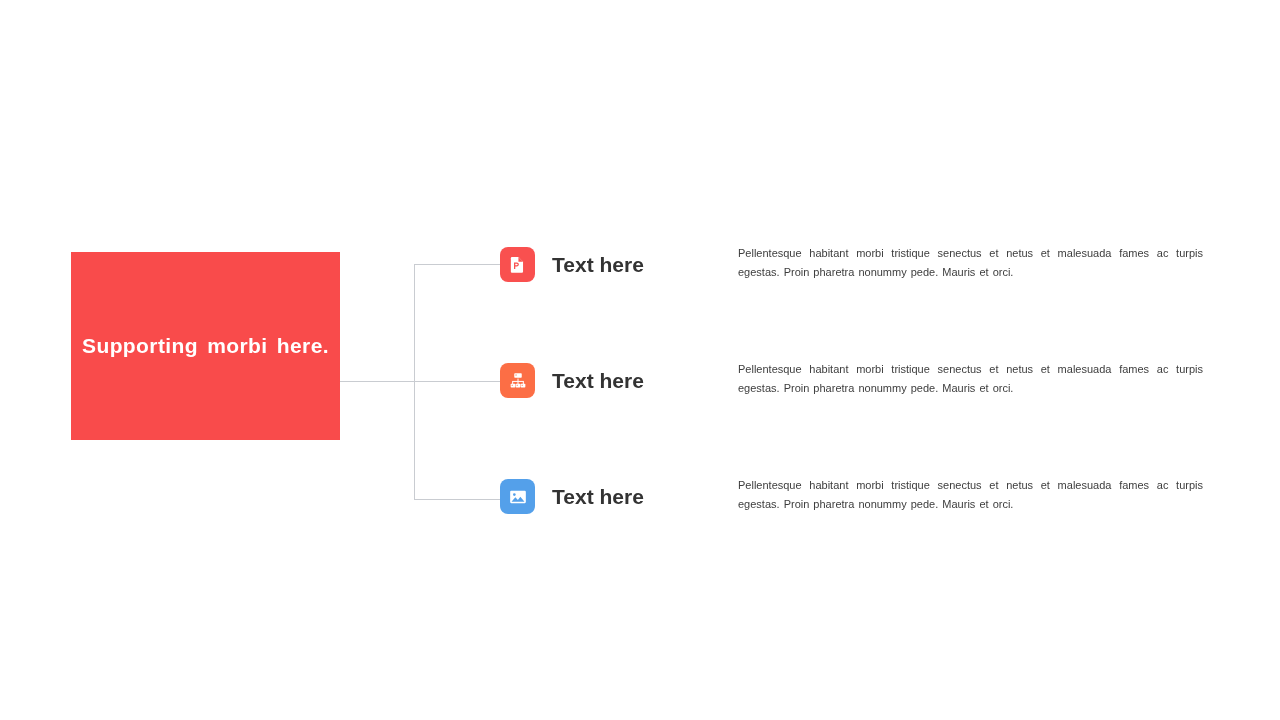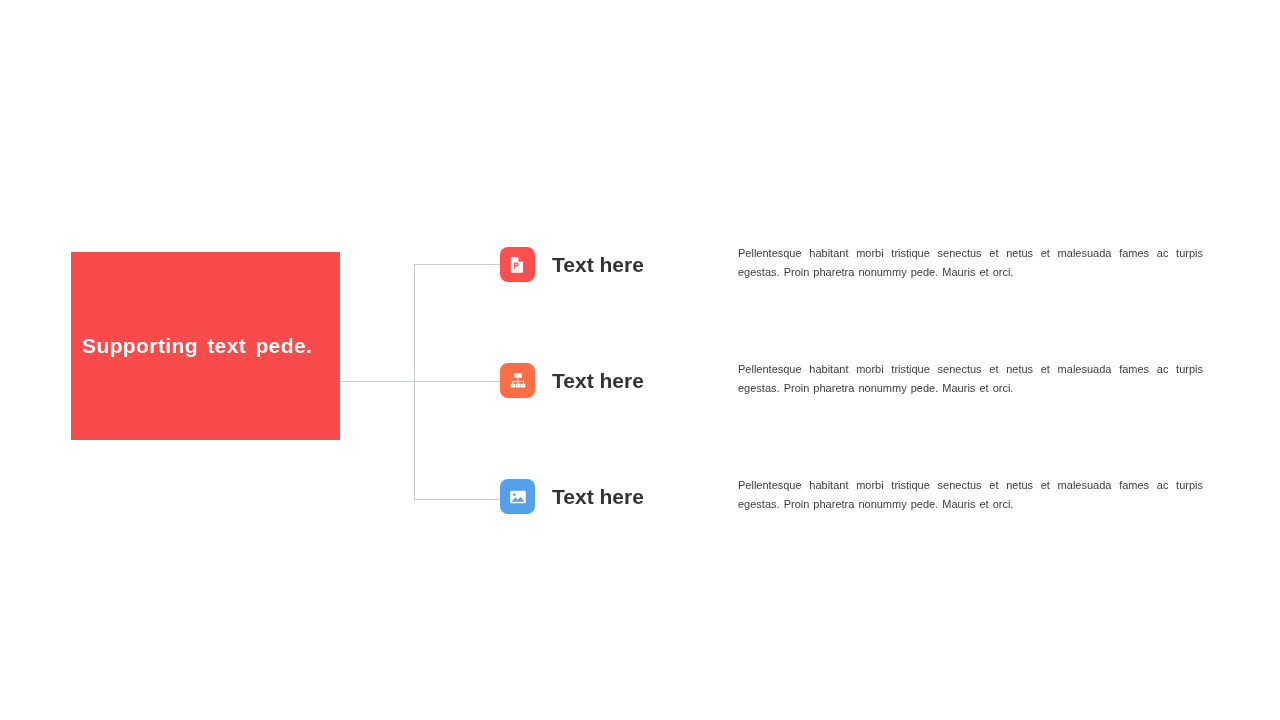--- a/index.html
+++ b/index.html
@@ -118,21 +118,21 @@
     padding-top: 6px;
     word-spacing: 1px;
   }
 </style>
 </head>
 <body>
 
 <div id="canvas">
 
   <div class="callout-box">
-    <span class="callout-text">Supporting text pede.</span>
+    <span class="callout-text">Supporting morbi here.</span>
   </div>
 
   <div class="conn conn-stem"></div>
   <div class="conn conn-spine"></div>
   <div class="conn conn-branch b1"></div>
   <div class="conn conn-branch b2"></div>
   <div class="conn conn-branch b3"></div>
 
   <div class="rows">
 

